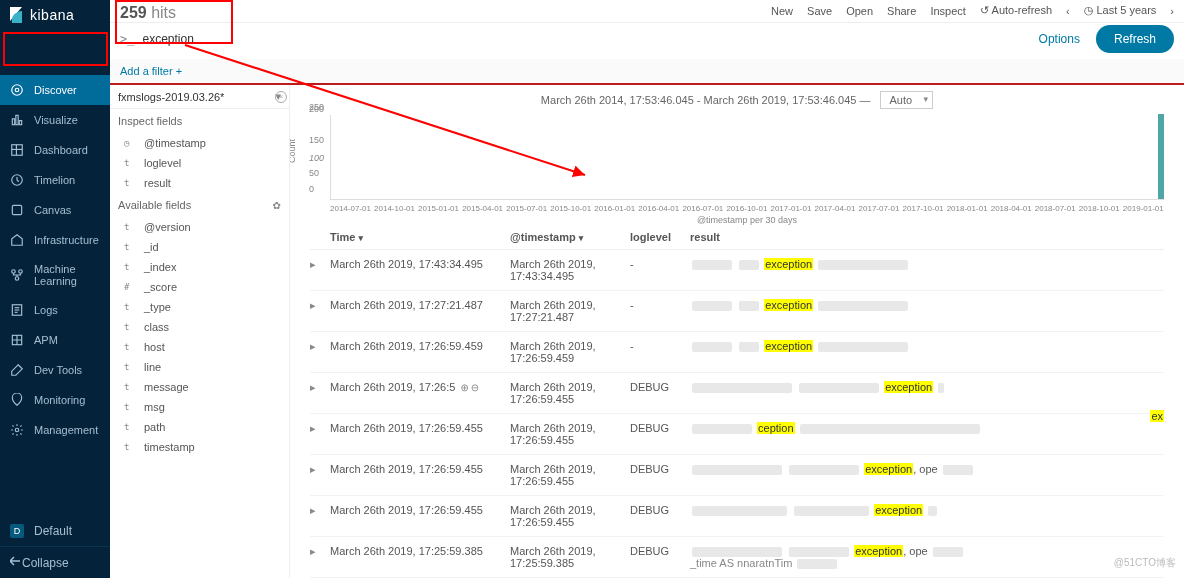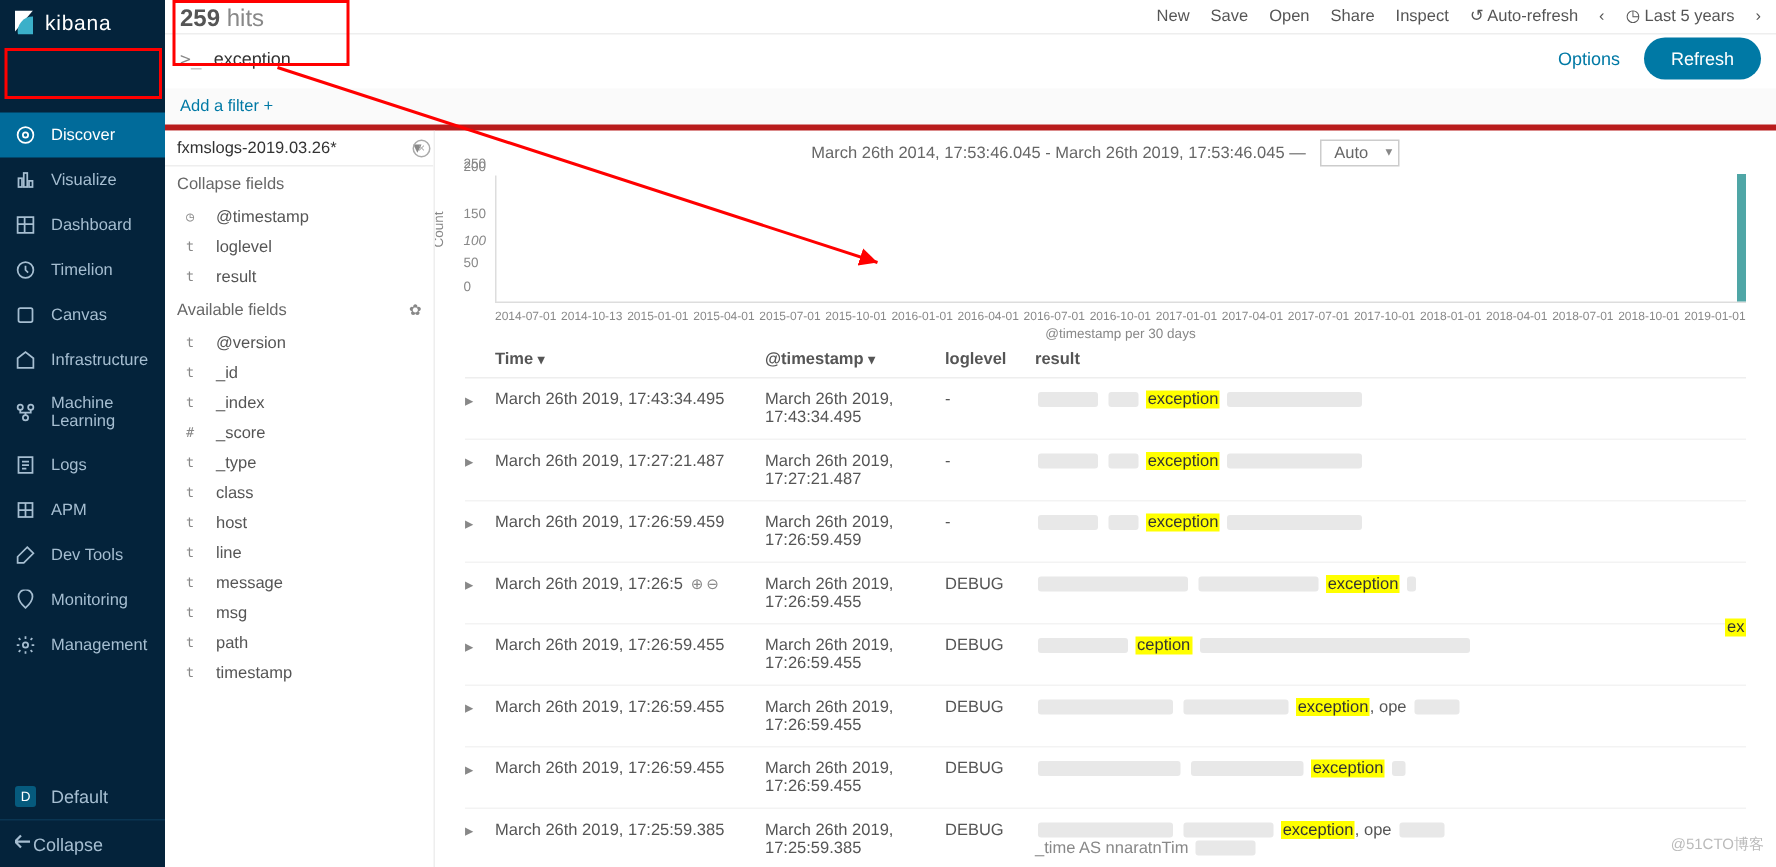--- a/index.html
+++ b/index.html
@@ -17,21 +17,21 @@
 .collapse { display: flex; align-items: center; padding: 8px 10px; border-top: 1px solid #0a3552; }
 .main { flex: 1; display: flex; flex-direction: column; position: relative; }
 .hits-row { padding: 4px 10px 0 10px; border-bottom:1px solid #eee; }
 .hits { font-size: 16px; color: #888; }
 .hits b { color: #555; }
 .query-row { display:flex; align-items:center; padding: 2px 10px 6px 10px; gap:8px; }
 .query-box { flex:1; display:flex; align-items:center; gap:8px; color:#333; font-size:12px; padding:4px 0; }
 .query-prompt { color:#888; font-family: monospace; }
 .options { color: #0079a5; font-size:12px; cursor:pointer; margin:0 8px; }
 .refresh-btn { background:#0079a5; color:#fff; padding:7px 18px; border:none; border-radius:14px; font-size:12px; cursor:pointer; }
-.filters-row { background:#fafafa; border-bottom:4px solid #b91c1c; padding:6px 10px; color:#0079a5; font-size:11px; display:flex; align-items:center; gap:4px; }
+.filters-row { background:#fafafa; border-bottom:2px solid #b91c1c; padding:6px 10px; color:#0079a5; font-size:11px; display:flex; align-items:center; gap:4px; }
 .content { flex:1; display:flex; overflow:hidden; }
 .left-pane { width: 180px; border-right:1px solid #eee; overflow-y:auto; font-size:11px; }
 .index-select { width:100%; padding:5px 8px; border:none; border-bottom:1px solid #eee; background:#fff; font-size:11px; display:flex; justify-content:space-between; align-items:center; cursor:pointer;gap:36px;}
 .section-title { padding:6px 8px; color:#666; font-size:11px; display:flex; justify-content:space-between; align-items:center;}
 .field-item { display:flex; align-items:center; padding:4px 8px 4px 14px; cursor:pointer; color:#555; }
 .field-icon { width:12px; font-size:9px; color:#888; margin-right:8px; font-family:monospace; }
 .field-name { font-size:11px; }
 .right-pane { flex:1; display:flex; flex-direction:column; overflow:hidden; position:relative; }
 .chart-header { text-align:center; padding:6px; font-size:11px; color:#666; display:flex; justify-content:center; align-items:center; gap:10px; }
 .auto-select { border:1px solid #ccc; padding:2px 20px 2px 8px; font-size:11px; background:#fff; position:relative; cursor:pointer;}
@@ -227,21 +227,21 @@
   <div class="filters-row">
     <span><span>Add a filter</span> <span>+</span></span>
   </div>
   <div class="content">
     <div class="left-pane">
       <div class="index-select">
         <span>fxmslogs-2019.03.26*</span>
           <span style="color:#888">▾</span>
       </div>
       <span class="close-circ" style="position:relative; float:right; margin:-18px 2px 0 0;">×</span>
-      <div class="section-title">Collapse fields</div>
+      <div class="section-title">Inspect fields</div>
       <div id="selected-fields">
           <div class="field-item">
             <span class="field-icon">◷</span>
             <span class="field-name">@timestamp</span>
           </div>
           <div class="field-item">
             <span class="field-icon">t</span>
             <span class="field-name">loglevel</span>
           </div>
           <div class="field-item">
@@ -315,21 +315,21 @@
           <div class="bar-big"></div>
         <span class="ytick" style="bottom: 0px;">0</span>
             <span class="ytick" style="bottom: 16.3462px;">50</span>
             <span class="ytick" style="bottom: 31px; font-style: italic;">100</span>
             <span class="ytick" style="bottom: 49.0385px;">150</span>
             <span class="ytick" style="bottom: 80px;">200</span>
             <span class="ytick" style="bottom: 81.7308px;">250</span>
           </div>
         <div class="xticks" id="xticks">
             <span>2014-07-01</span>
-            <span>2014-10-13</span>
+            <span>2014-10-01</span>
             <span>2015-01-01</span>
             <span>2015-04-01</span>
             <span>2015-07-01</span>
             <span>2015-10-01</span>
             <span>2016-01-01</span>
             <span>2016-04-01</span>
             <span>2016-07-01</span>
             <span>2016-10-01</span>
             <span>2017-01-01</span>
             <span>2017-04-01</span>

